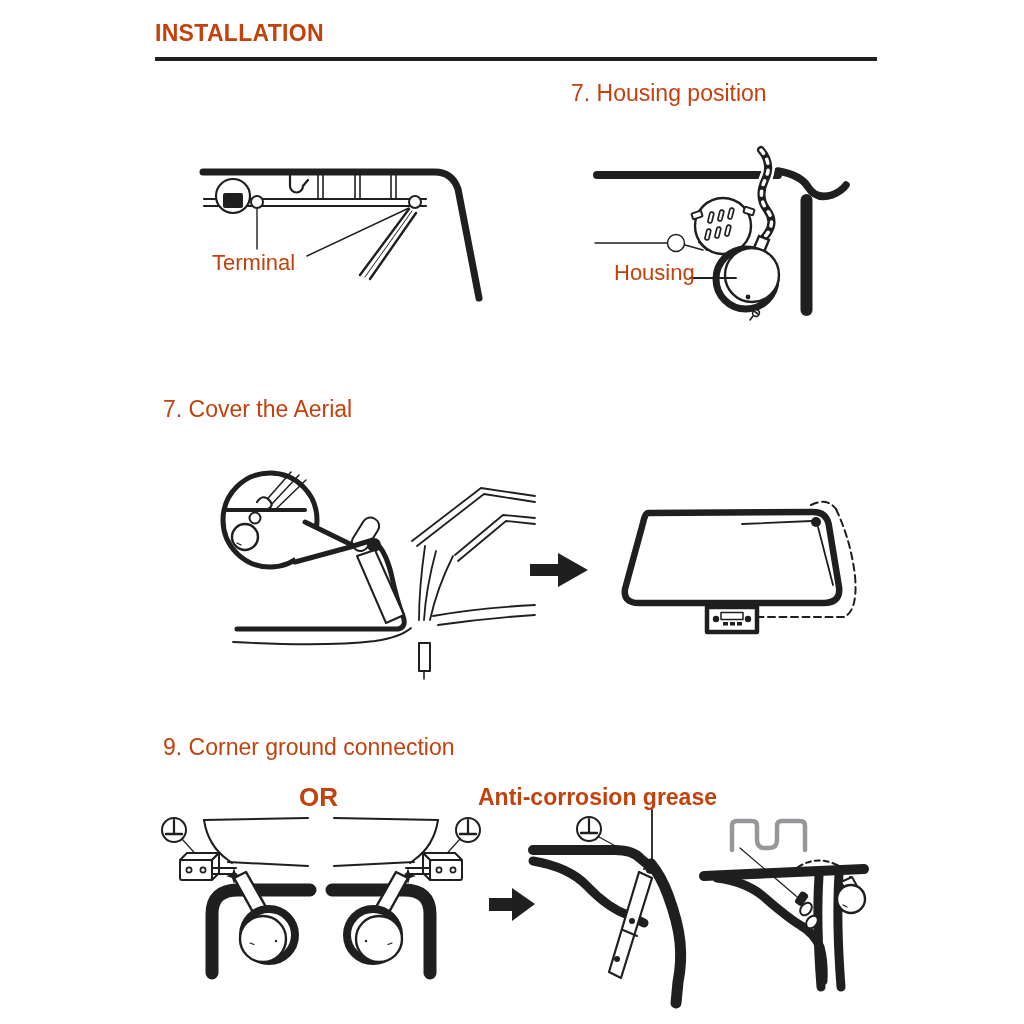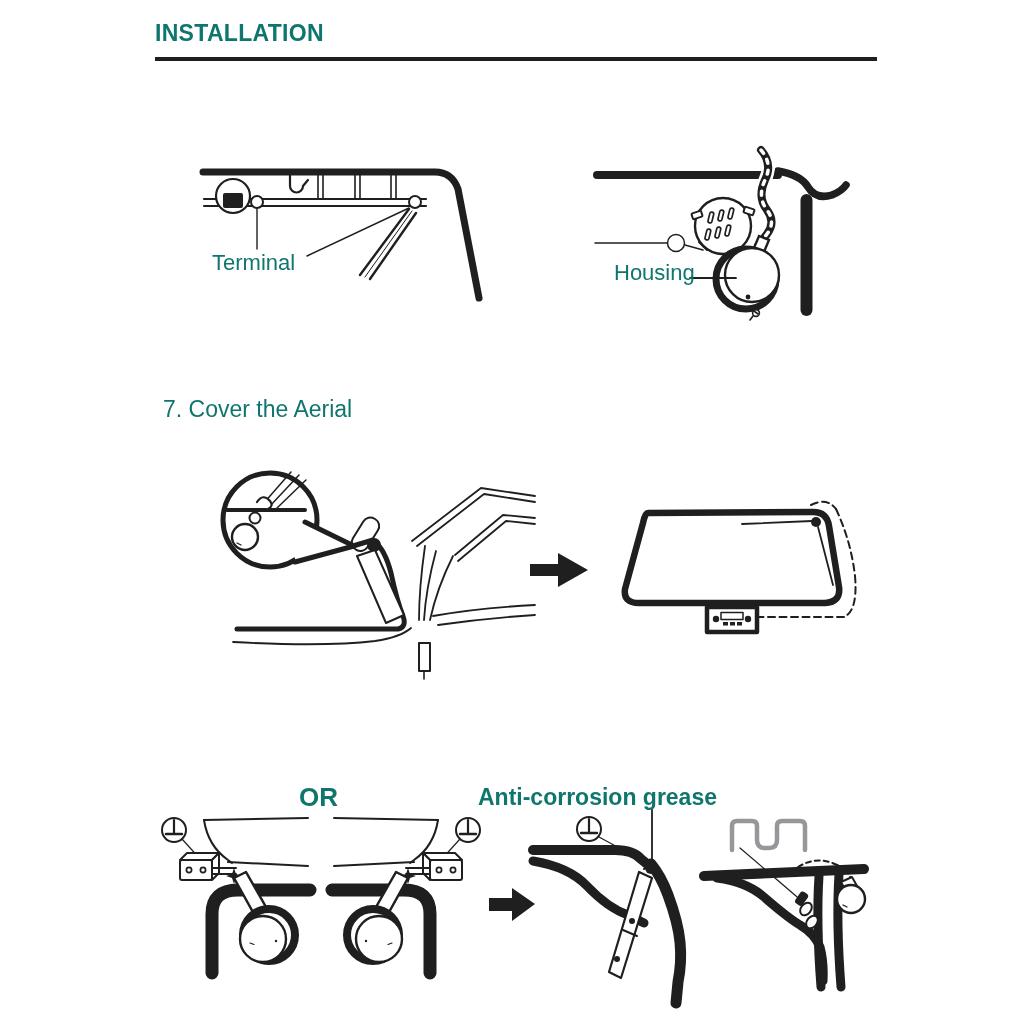--- a/index.html
+++ b/index.html
@@ -1,38 +1,40 @@
 <!DOCTYPE html>
 <html><head>
 <meta charset="utf-8">
 <style>
   html,body{margin:0;padding:0;background:#fff;}
   #canvas{
     position:relative;width:1024px;height:1024px;background:#ffffff;
-    font-family:"Liberation Sans",sans-serif;color:#0f766e;overflow:hidden;
+    font-family:"Liberation Sans",sans-serif;color:#c2410c;overflow:hidden;
   }
   .abs{position:absolute;}
   .title{font-size:23px;font-weight:700;letter-spacing:.3px;}
   .rule{height:4px;background:#1f1f1f;}
   .h-sec{font-size:23px;font-weight:400;}
   .lbl{font-size:22px;font-weight:400;}
   .or-lbl{font-size:26px;font-weight:600;}
   .grease-lbl{font-size:23px;font-weight:600;}
   svg{position:absolute;overflow:visible;display:block;}
   svg *{vector-effect:none;}
 </style>
 </head>
 <body>
 
 <div id="canvas">
 
   <div class="abs title" style="left:155px;top:20px;">INSTALLATION</div>
   <div class="abs rule" style="left:155px;top:57px;width:722px;"></div>
 
+  <div class="abs h-sec" style="left:571px;top:80px;">7. Housing position</div>
   <div class="abs h-sec" style="left:163px;top:396px;">7. Cover the Aerial</div>
+  <div class="abs h-sec" style="left:163px;top:734px;">9. Corner ground connection</div>
 
   <svg style="left:195px;top:155px;" width="295" height="155" viewBox="0 0 295 155">
     <g stroke="#1f1f1f" fill="none" stroke-linecap="round">
 
       <path d="M 8 17 L 240 17 Q 257 17 263 34 L 284 143" stroke-width="7"></path>
 
       <g stroke-width="1.6">
         <path d="M 123 20 V 43 M 128 20 V 43"></path>
         <path d="M 160 20 V 43 M 165 20 V 43"></path>
         <path d="M 196 20 V 43 M 201 20 V 43"></path>

